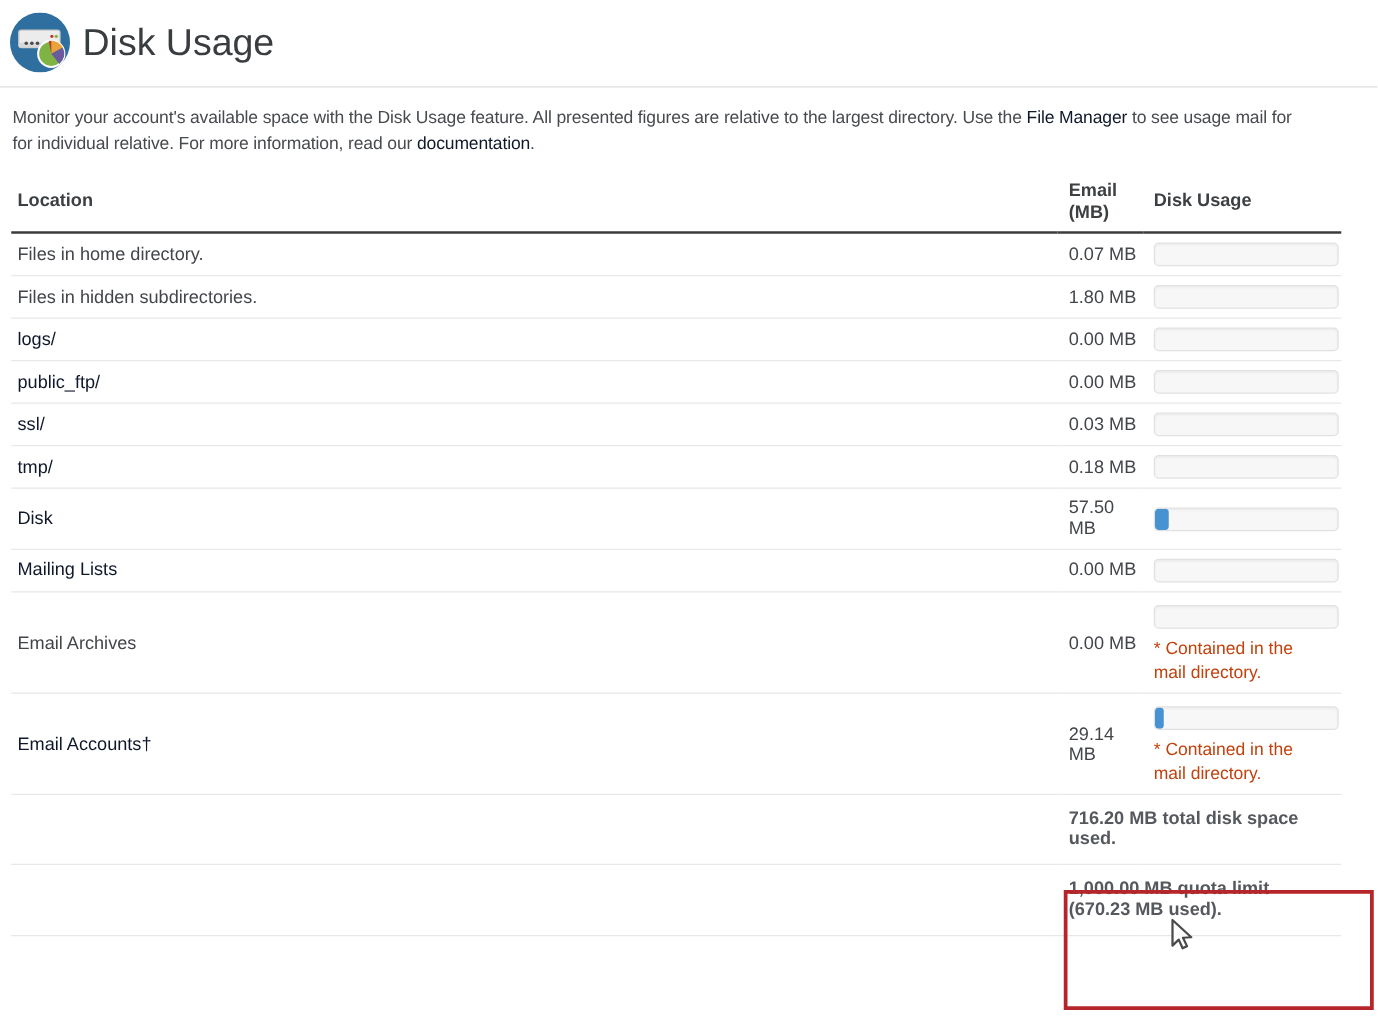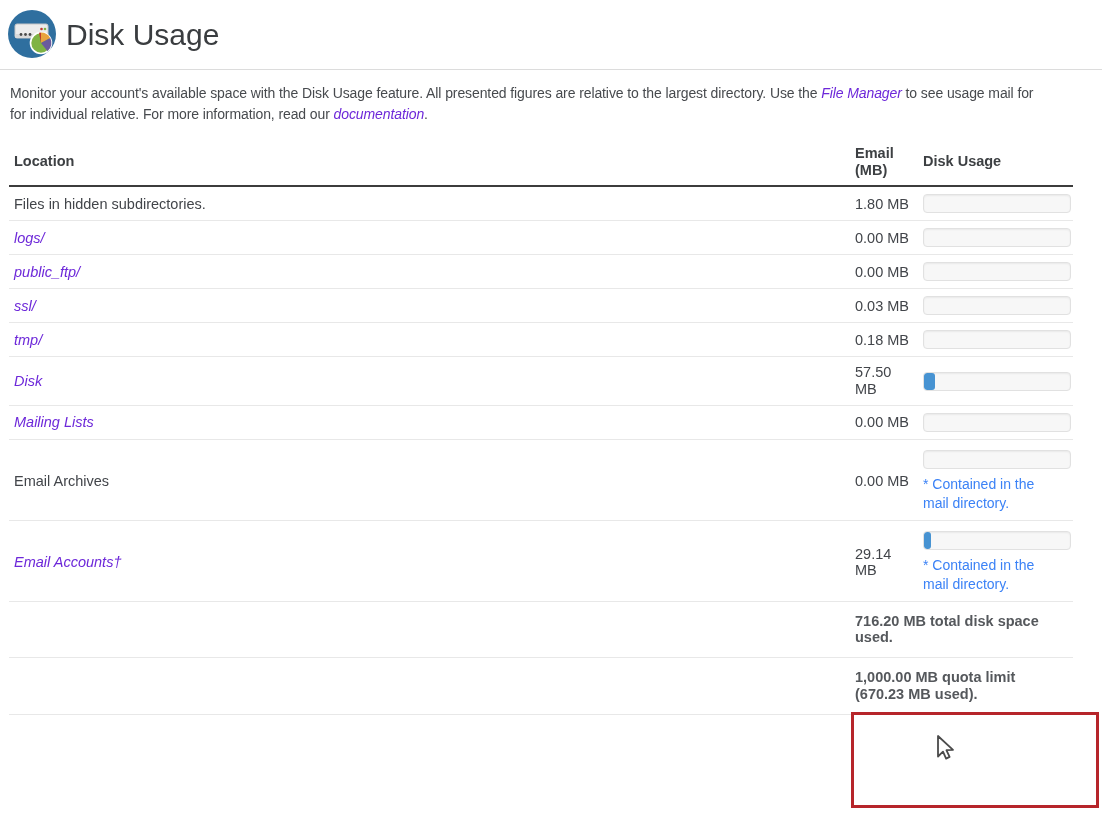--- a/index.html
+++ b/index.html
@@ -2,21 +2,21 @@
 <html><head>
 <meta charset="utf-8">
 <style>
   html, body { margin:0; padding:0; overflow:hidden; }
   body {
     width:1102px; height:813px; position:relative;
     background:#ffffff; color:#474a4e;
     font-family:"Liberation Sans", sans-serif;
     font-size:14.5px;
   }
-  a { color:#6d28d9; text-decoration:none; cursor:pointer;font-style:italic; }
+  a { color:#0f172a; text-decoration:none; cursor:pointer; }
 
   
   .page-header{
     display:flex; align-items:center; gap:10px;
     padding:10px 10px 11px 8px;
     border-bottom:1px solid #dcdcdc;
     height:48px; box-sizing:content-box;
   }
   .page-header h1{
     margin:0; font-size:30px; font-weight:400; color:#3a3d40;
@@ -60,21 +60,21 @@
   .bar{
     width:148px; height:19px; box-sizing:border-box;
     background:#f7f7f7; border:1px solid #e1e1e1; border-radius:4px;
     box-shadow:inset 0 1px 2px rgba(0,0,0,0.06);
     overflow:hidden;
   }
   .bar-fill{ height:100%; background:#4793d2; border-radius:3px; }
 
   .note{
     width:140px; margin-top:6px;
-    color:#3b82f6; font-size:14px; line-height:19px;
+    color:#c2410c; font-size:14px; line-height:19px;
   }
 
   
   .du-table td.col-footer{ padding:11px 0 11px 9px; }
   .footer-text{
     width:200px; font-weight:700; color:#55585c; line-height:16.7px;
     font-size:14.5px;
   }
 
   
@@ -119,20 +119,27 @@
 <table class="du-table">
   <thead>
     <tr>
       <th class="col-location">Location</th>
       <th class="col-size">Email (MB)</th>
       <th class="col-usage">Disk Usage</th>
     </tr>
   </thead>
   <tbody>
       <tr>
+        <td class="col-location">Files in home directory.</td>
+        <td class="col-size">0.07 MB</td>
+        <td class="col-usage">
+          <div class="bar"></div>
+        </td>
+      </tr>
+      <tr>
         <td class="col-location">Files in hidden subdirectories.</td>
         <td class="col-size">1.80 MB</td>
         <td class="col-usage">
           <div class="bar"></div>
         </td>
       </tr>
       <tr>
         <td class="col-location"><a href="#">logs/</a></td>
         <td class="col-size">0.00 MB</td>
         <td class="col-usage">

